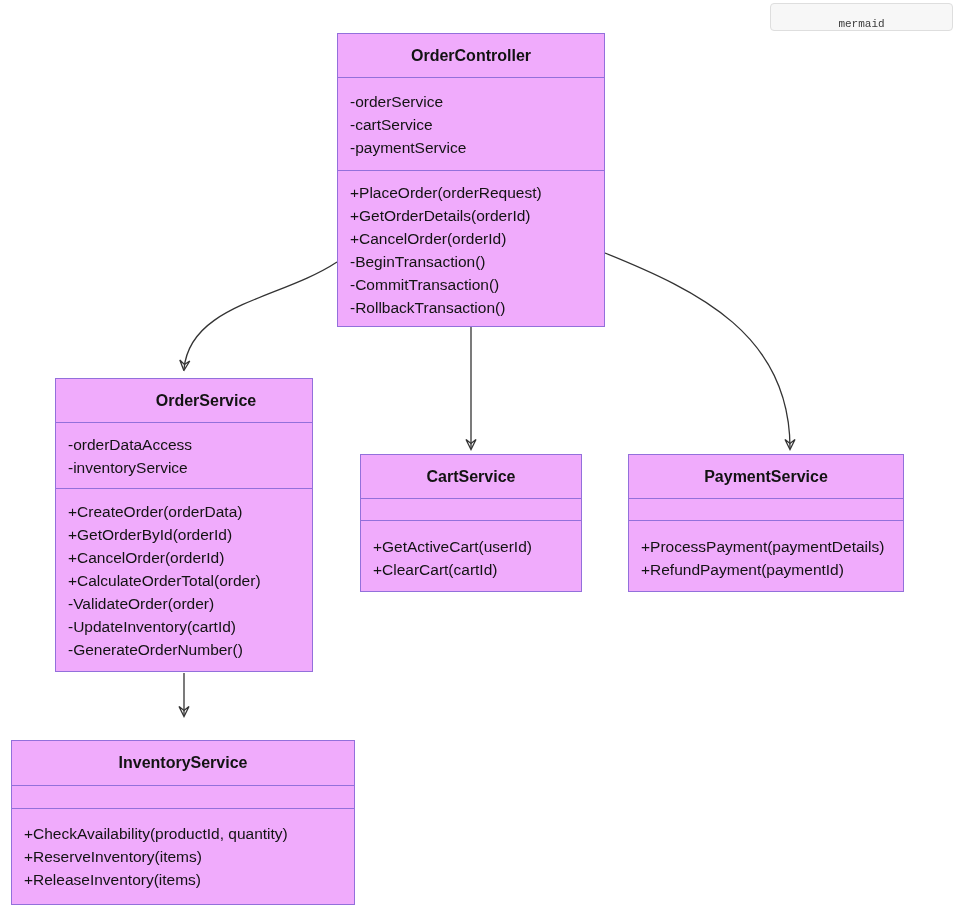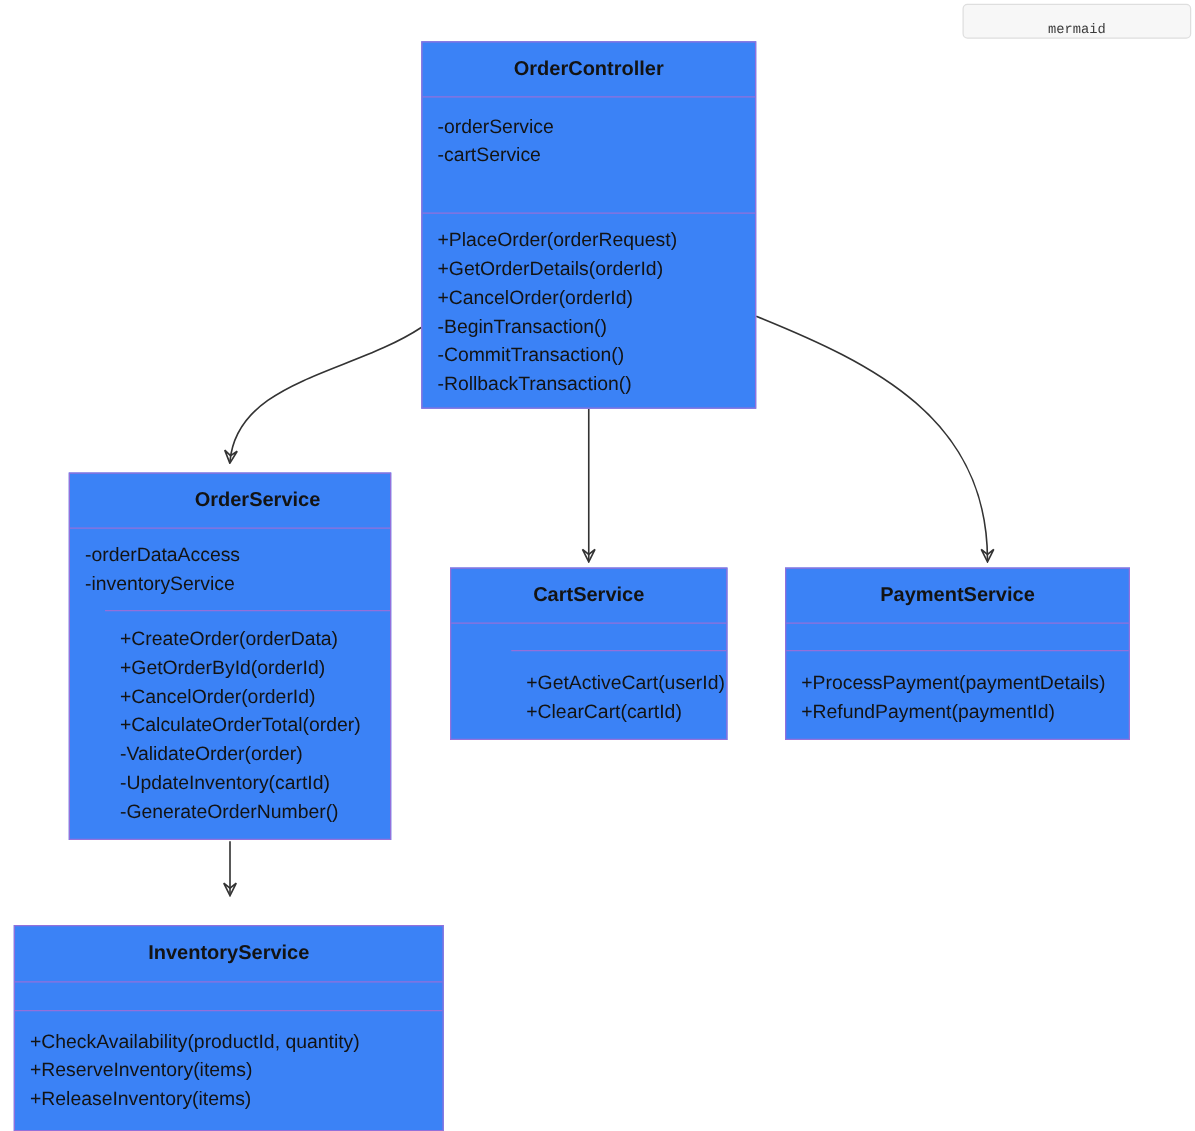--- a/index.html
+++ b/index.html
@@ -34,21 +34,21 @@
   .edges {
     position: absolute;
     left: 0; top: 0; width: 956px; height: 905px;
     pointer-events: none;
   }
   .edges path { stroke: #333333; stroke-width: 1.3; fill: none; }
 
   
   .class-box {
     position: absolute;
-    background: #3b82f6;
+    background: #f0abfc;
     border: 1.5px solid #9370DB;
     display: flex;
     flex-direction: column;
   }
   .class-title {
     flex: 0 0 auto;
     display: flex; align-items: center; justify-content: center;
     font-weight: bold;
     font-size: 16px;
     color: #131313;
@@ -67,25 +67,25 @@
     color: #131313;
   }
 
   
   #box-ordercontroller  { left: 337px; top: 33px;  width: 268px; height: 294px; }
   #box-ordercontroller  .class-title { height: 43px; }
   #box-ordercontroller  .attrs { height: 94px; padding-top: 12px; }
   #box-orderservice     { left: 55px;  top: 378px; width: 258px; height: 294px; }
   #box-orderservice     .class-title { height: 43px; padding-left: 44px; }
   #box-orderservice     .attrs { height: 66px; }
-  #box-orderservice     .methods { padding-top: 11px; margin-left: 28px; }
+  #box-orderservice     .methods { padding-top: 11px; }
   #box-cartservice      { left: 360px; top: 454px; width: 222px; height: 138px; }
   #box-cartservice      .class-title { height: 43px; }
   #box-cartservice      .attrs { height: 22px; }
-  #box-cartservice      .methods { padding-top: 14px; margin-left: 48px; }
+  #box-cartservice      .methods { padding-top: 14px; }
   #box-paymentservice   { left: 628px; top: 454px; width: 276px; height: 138px; }
   #box-paymentservice   .class-title { height: 43px; }
   #box-paymentservice   .attrs { height: 22px; }
   #box-paymentservice   .methods { padding-top: 14px; }
   #box-inventoryservice { left: 11px;  top: 720px; width: 344px; height: 165px; margin-top: 20px; }
   #box-inventoryservice .class-title { height: 44px; }
   #box-inventoryservice .attrs { height: 23px; }
   #box-inventoryservice .methods { padding-top: 13px; }
 </style>
 </head>
@@ -103,20 +103,21 @@
     <path d="M471,327 L471,448" marker-end="url(#arrowV)"></path>
     <path d="M605,253 C699,291 790,335 790,448" marker-end="url(#arrowV)"></path>
     <path d="M184,673 L184,715" marker-end="url(#arrowV)"></path>
   </svg>
 
   <div class="class-box" id="box-ordercontroller">
     <div class="class-title">OrderController</div>
     <div class="section attrs">
         <div class="member">-orderService</div>
         <div class="member">-cartService</div>
+        <div class="member">-paymentService</div>
       </div>
     <div class="section methods">
         <div class="member">+PlaceOrder(orderRequest)</div>
         <div class="member">+GetOrderDetails(orderId)</div>
         <div class="member">+CancelOrder(orderId)</div>
         <div class="member">-BeginTransaction()</div>
         <div class="member">-CommitTransaction()</div>
         <div class="member">-RollbackTransaction()</div>
       </div>
   </div>

